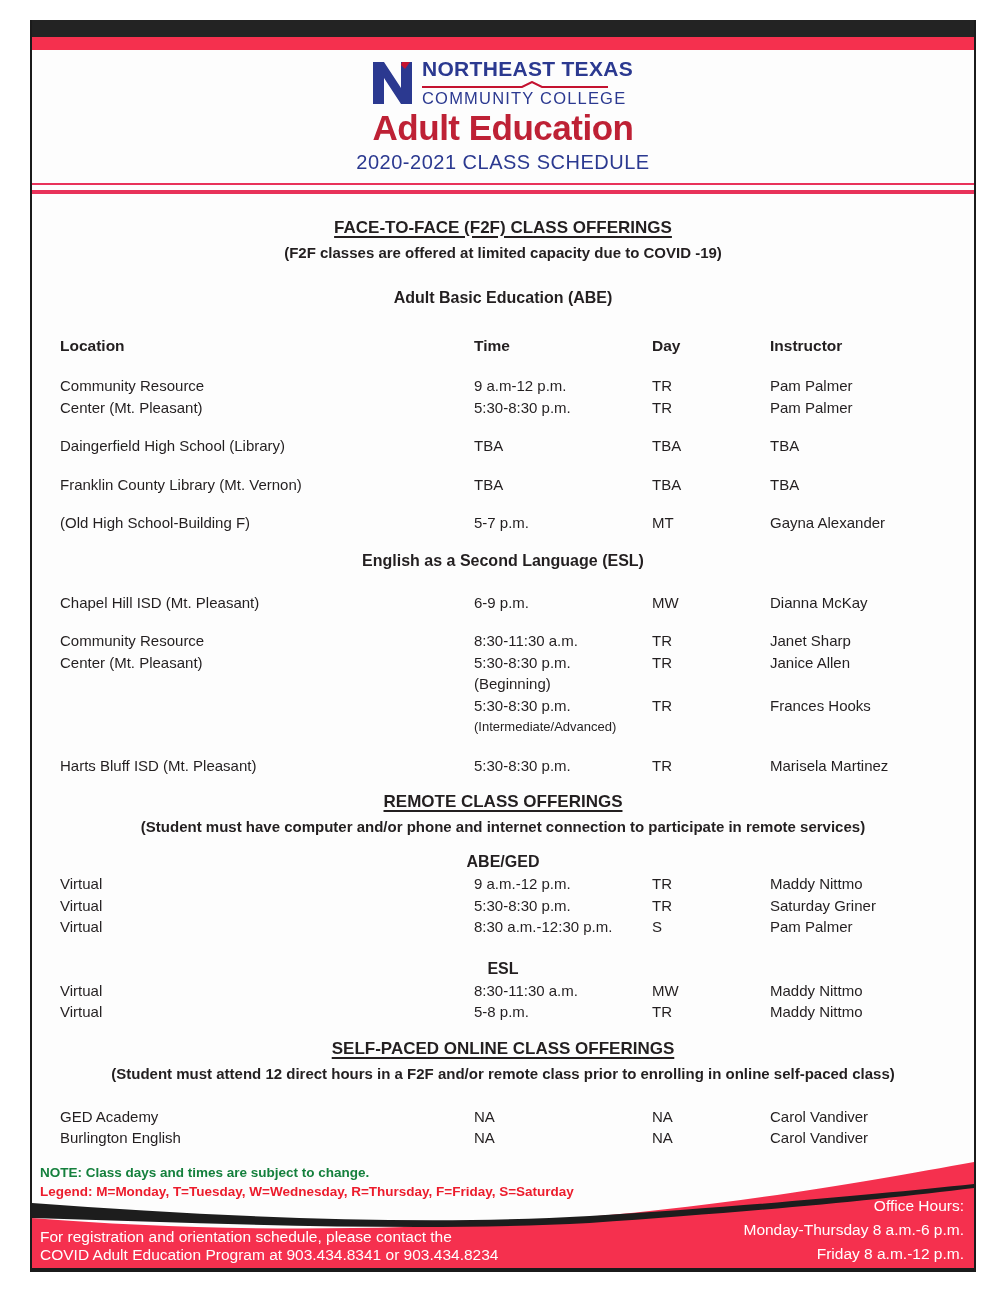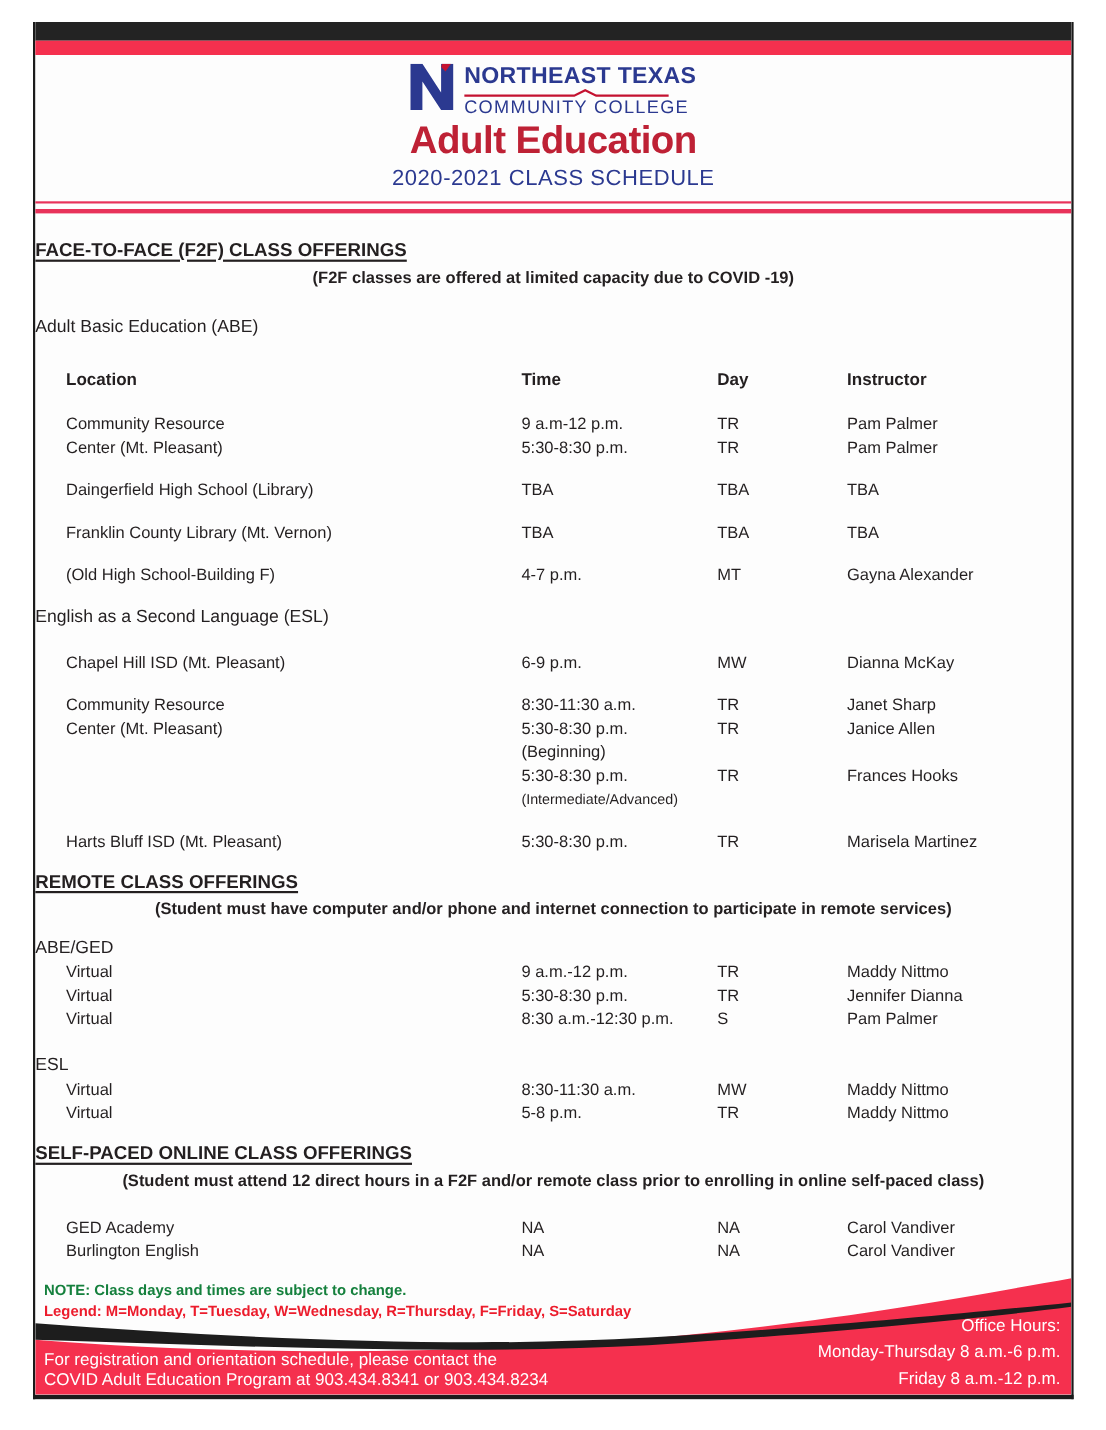--- a/index.html
+++ b/index.html
@@ -5,36 +5,36 @@
   * { margin:0; padding:0; box-sizing:border-box; }
   html,body { width:1005px; height:1300px; background:#ffffff;
     font-family:"Liberation Sans", sans-serif; color:#231f20; }
   .sheet { position:absolute; left:30px; top:20px; width:946px; height:1252px;
     background:#fdfdfd; border-left:2px solid #1b1b1b; border-right:2px solid #1b1b1b;
     border-bottom:4px solid #1b1b1b; overflow:hidden; }
   .bar-black { height:17px; background:#232323; }
   .bar-red { height:13px; background:#f5304e; }
 
   
-  .logo-row { display:flex; justify-content:center; align-items:flex-start; gap:9px; margin-top:8px; }
+  .logo-row { display:flex; justify-content:center; align-items:center; gap:9px; margin-top:8px; }
   .logo-n { width:40px; height:42px; }
   .logo-stack { display:flex; flex-direction:column; align-items:flex-start; }
   .inst1 { color:#2b3990; font-weight:bold; font-size:21px; letter-spacing:0.3px; line-height:22px; }
   .rule-peak { display:block; margin:1px 0 1px 0; }
   .inst2 { color:#2b3990; font-size:16.5px; letter-spacing:1.2px; line-height:17px; }
   .program { text-align:center; color:#be2135; font-weight:bold; font-size:35px; letter-spacing:-0.5px; line-height:38px; margin-top:2px; }
   .schedule { text-align:center; color:#2b3990; font-size:20px; font-weight:500; letter-spacing:0.5px; margin-top:4px; }
   .rule-thin  { height:0; border-top:2px solid #e8325a; margin-top:9px; }
   .rule-thick { height:0; border-top:4px solid #e8325a; margin-top:5px; }
 
   
-  .sec-title { text-align:left; font-weight:bold; font-size:17px;
+  .sec-title { text-align:center; font-weight:bold; font-size:17px;
     text-decoration:underline; text-decoration-thickness:2px; text-underline-offset:3px; }
   .sec-sub { text-align:center; font-weight:bold; font-size:15px; margin-top:6px; }
-  .grp-title { text-align:left; font-weight:normal; font-size:16px; line-height:22px; }
+  .grp-title { text-align:center; font-weight:bold; font-size:16px; line-height:22px; }
 
   .mt24 { margin-top:24px; } .mt20 { margin-top:20px; } .mt26 { margin-top:26px; }
   .mt16 { margin-top:16px; }
 
   
   .tbl, .t-head { padding-left:28px; padding-right:20px; }
   .t-head, .t-row { display:grid; grid-template-columns:414px 178px 118px 1fr; }
   .t-head { font-weight:bold; font-size:15.5px; margin-top:28px; }
   .t-line { line-height:21.5px; font-size:15px; white-space:nowrap; }
   .t-line.small { font-size:13px; }
@@ -134,21 +134,21 @@
         </div>
         <div class="t-cell">
           <div class="t-line">TBA</div>
         </div>
       </div>
       <div class="t-row">
         <div class="t-cell">
           <div class="t-line">(Old High School-Building F)</div>
         </div>
         <div class="t-cell">
-          <div class="t-line">4-7 p.m.</div>
+          <div class="t-line">5-7 p.m.</div>
         </div>
         <div class="t-cell">
           <div class="t-line">MT</div>
         </div>
         <div class="t-cell">
           <div class="t-line">Gayna Alexander</div>
         </div>
       </div>
     </div>
 
@@ -235,21 +235,21 @@
         <div class="t-cell">
           <div class="t-line">Virtual</div>
         </div>
         <div class="t-cell">
           <div class="t-line">5:30-8:30 p.m.</div>
         </div>
         <div class="t-cell">
           <div class="t-line">TR</div>
         </div>
         <div class="t-cell">
-          <div class="t-line">Jennifer Dianna</div>
+          <div class="t-line">Saturday Griner</div>
         </div>
       </div>
       <div class="t-row">
         <div class="t-cell">
           <div class="t-line">Virtual</div>
         </div>
         <div class="t-cell">
           <div class="t-line">8:30 a.m.-12:30 p.m.</div>
         </div>
         <div class="t-cell">

